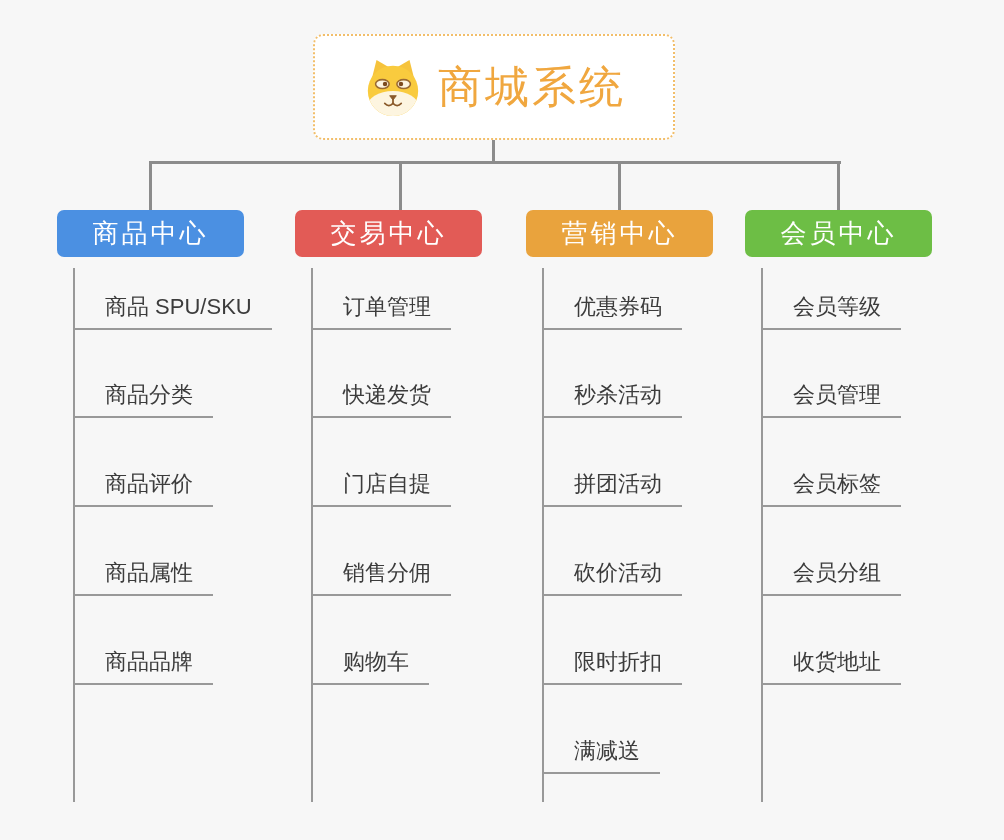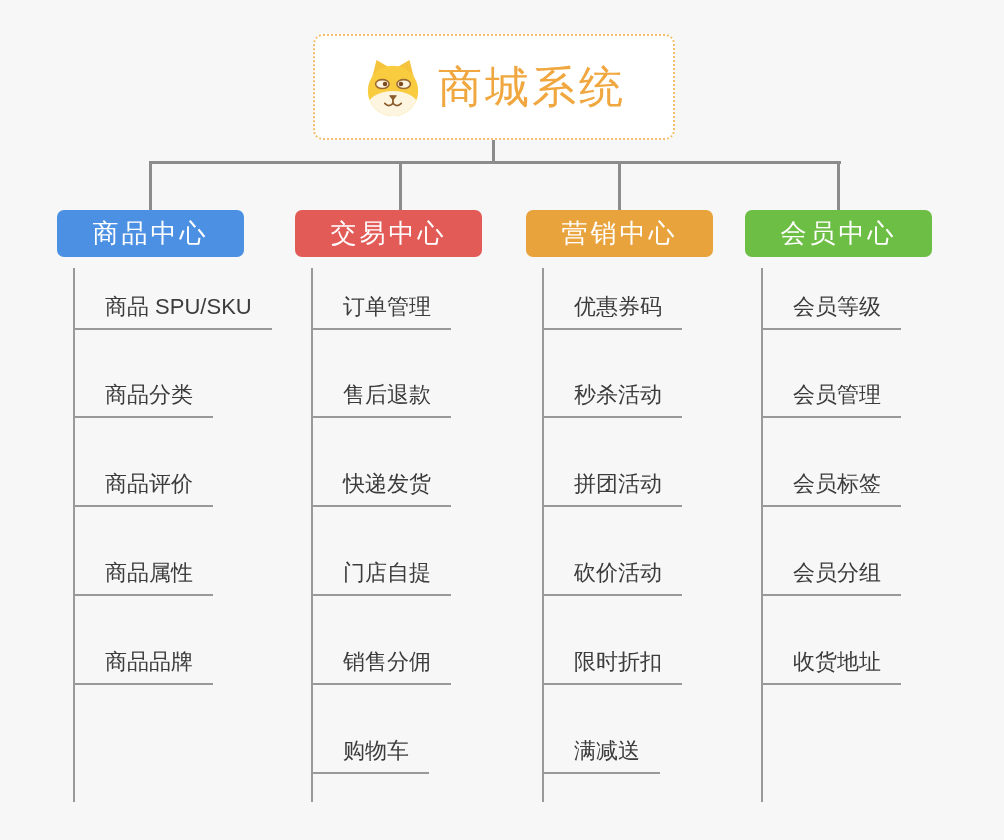--- a/index.html
+++ b/index.html
@@ -93,23 +93,20 @@
   <div class="branch b1">
     <div class="branch-header" style="background: rgb(226, 91, 86);">
       <span>交易中心</span>
     </div>
     <div class="trunk"></div>
     <div class="items">
       <div class="item-row">
           <span class="item">订单管理</span>
         </div>
       <div class="item-row">
-          <span class="item">售后退款</span>
-        </div>
-      <div class="item-row">
           <span class="item">快递发货</span>
         </div>
       <div class="item-row">
           <span class="item">门店自提</span>
         </div>
       <div class="item-row">
           <span class="item">销售分佣</span>
         </div>
       <div class="item-row">
           <span class="item">购物车</span>

